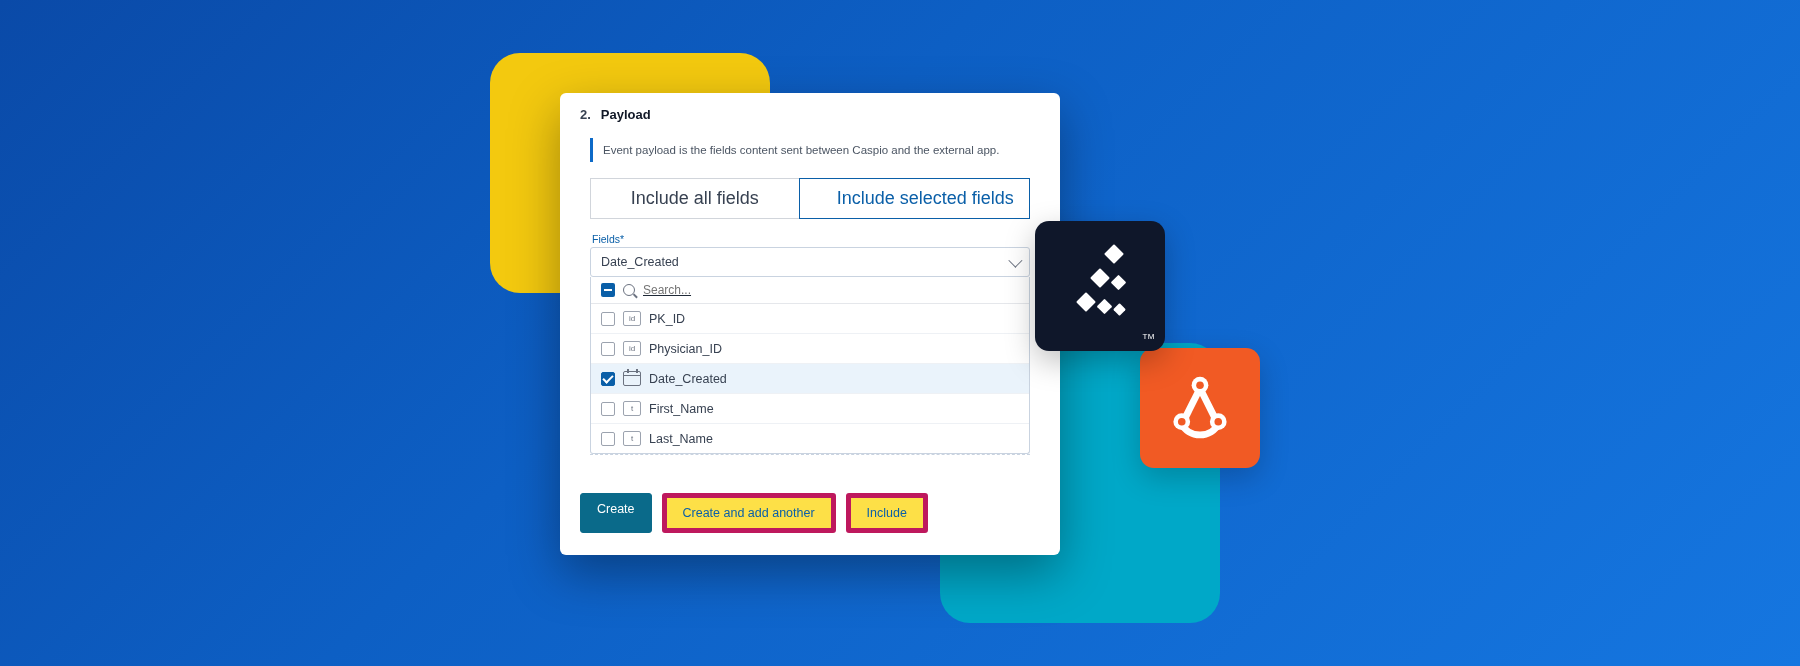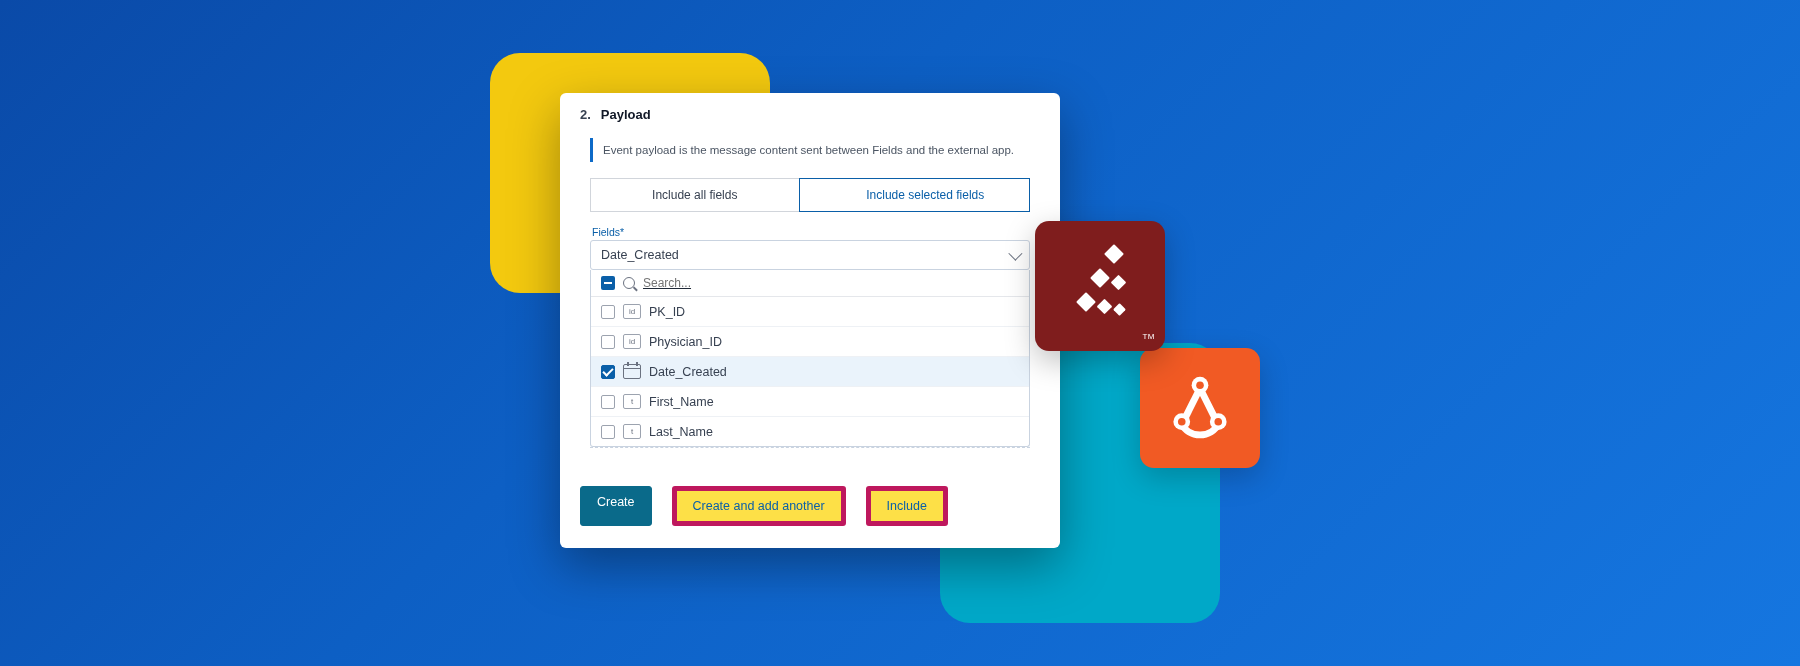--- a/index.html
+++ b/index.html
@@ -36,21 +36,21 @@
     height: 280px;
     background: #00a8c8;
     border-radius: 30px;
   }
   .card-navy {
     position: absolute;
     right: 85px;
     top: 148px;
     width: 130px;
     height: 130px;
-    background: #7f1d1d;
+    background: #0f172a;
     border-radius: 14px;
     box-shadow: 0 10px 30px rgba(0,0,0,0.25);
     z-index: 20;
     display: flex;
     align-items: center;
     justify-content: center;
   }
   .navy-logo { position: relative; width: 100%; height: 100%; }
   .navy-sq { position: absolute; background: #fff; border-radius: 1px; }
   .navy-tm { position:absolute; right:10px; bottom:10px; color:#fff; font-size:8px; letter-spacing:0.5px; }
@@ -94,21 +94,21 @@
     margin: 6px 0 16px 0;
   }
   .toggle-group {
     display:flex;
     margin-bottom: 14px;
   }
   .toggle-btn {
     flex:1;
     text-align:center;
     padding: 9px 8px;
-    font-size: 12px;
+    font-size: 18px;
     border:1px solid #d1d5db;
     cursor:pointer;
     color:#374151;
     background:#fff;
   }
   .toggle-btn.active {
     border-color:#0a5fa8;
     color:#0a5fa8;
     font-weight:500;
     padding-left:30px;
@@ -168,21 +168,21 @@
     width:18px; height:15px;
     border:1px solid #9ca3af; border-radius:2px;
     font-size:8px; color:#6b7280;
     display:flex; align-items:center; justify-content:center;
     flex-shrink:0;
     font-weight:500;
     line-height:1;
   }
   .dropdown-dashed { border-bottom:1px dashed #c9d3e0; margin: 0 0 4px 0; }
   .panel-footer {
-    display:flex; gap:20px;
+    display:flex; gap:10px;
     padding: 22px 36px 22px 20px;
     border-top: none;
   }
   .btn {
     padding: 8px 16px;
     font-size:12.5px;
     border-radius:3px;
     cursor:pointer;
   }
   .btn-primary { background:#0a6a8a; color:#fff; border:1px solid #0a6a8a; }
@@ -200,21 +200,21 @@
 <div class="stage">
   <div class="card-yellow"></div>
   <div class="card-teal"></div>
 
   <div class="panel">
     <div class="panel-header">
       <span class="step-num">2.</span>
       <span>Payload</span>
     </div>
     <div class="panel-body">
-      <div class="info-bar">Event payload is the message content sent between Fields and the external app.</div>
+      <div class="info-bar">Event payload is the fields content sent between Caspio and the external app.</div>
 
       <div class="toggle-group">
         <div class="toggle-btn">Include all fields</div>
         <div class="toggle-btn active">Include selected fields</div>
       </div>
 
       <div class="field-label">Fields*</div>
       <div class="field-select">
         <span>Date_Created</span>
         <span class="chevron"></span>

